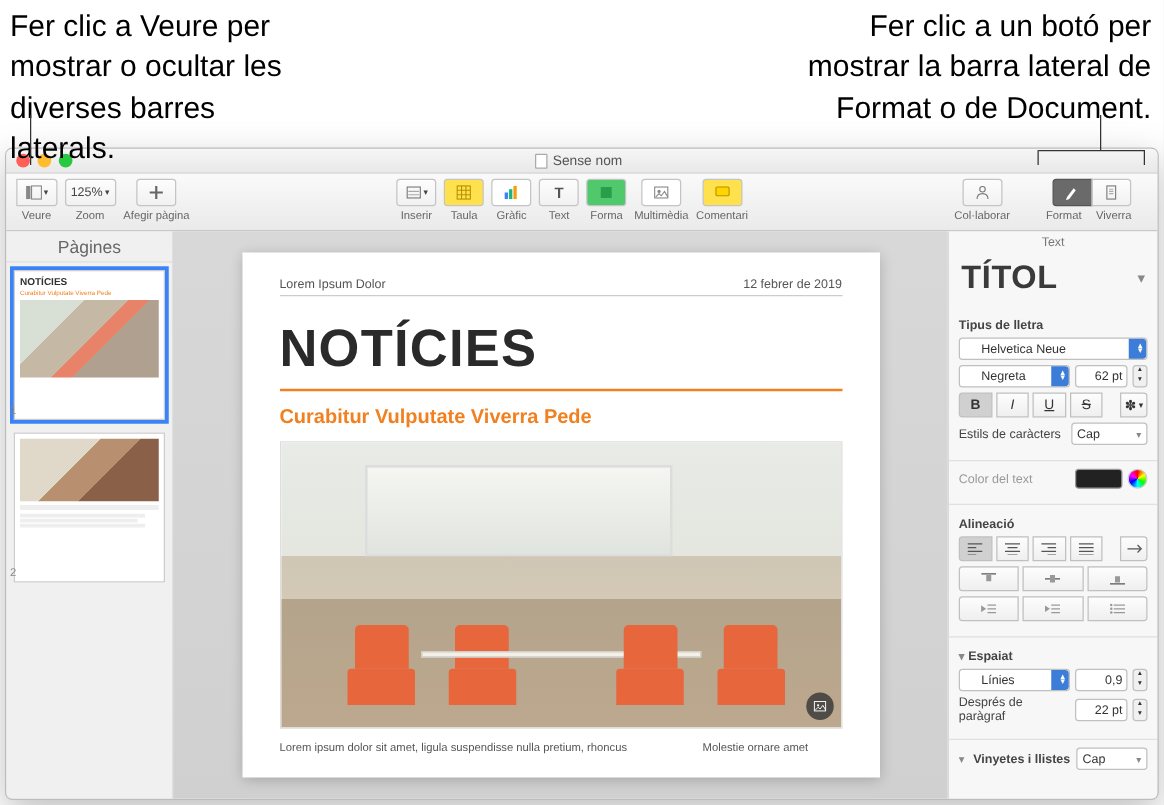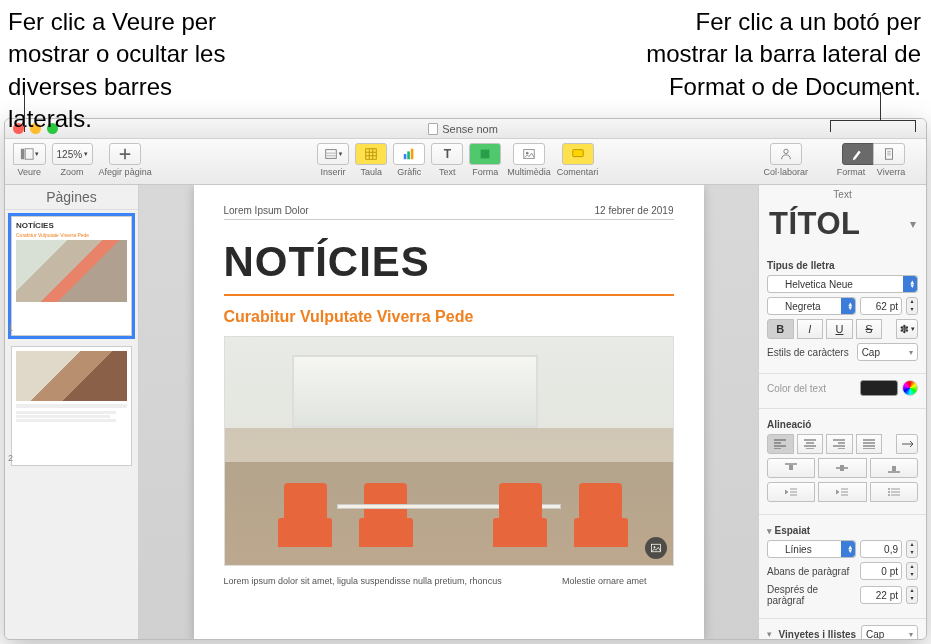--- a/index.html
+++ b/index.html
@@ -43,21 +43,21 @@
 .thumbs { flex:1; overflow:auto; padding:6px; }
 .thumb { background:#fff; border:1px solid #ccc; margin-bottom:10px; position:relative; }
 .thumb.selected { outline:3px solid #3b82f6; }
 .thumb-num { position:absolute; left:-4px; bottom:2px; font-size:9px; color:#888; }
 .thumb-content { padding:4px; font-size:7px; }
 .thumb-title { font-weight:bold; color:#333; font-size:8px; }
 .thumb-sub { color:#f08020; font-size:5px; margin:2px 0;}
 .thumb-img { width:100%; background:linear-gradient(135deg,#d8e0d5 30%,#c5b8a5 30%,#c5b8a5 50%,#e8836a 50%,#e8836a 60%,#b0a090 60%); }
 
 .canvas-area { flex:1; background:linear-gradient(#d8d8d8,#d0d0d0); display:flex; justify-content:center; overflow:auto; padding:0; }
-.page { width:510px; background:#fff; margin:0; box-shadow:0 2px 10px rgba(0,0,0,0.2); padding:20px 30px; }
+.page { width:510px; background:#fff; margin:17px; box-shadow:0 2px 10px rgba(0,0,0,0.2); padding:20px 30px; }
 .page-header-row { display:flex; justify-content:space-between; font-size:10px; color:#555; border-bottom:1px solid #ccc; padding-bottom:3px;}
 .page-title { font-size:42px; font-weight:800; letter-spacing:1px; color:#2a2a2a; margin:18px 0 8px; }
 .page-rule { height:2px; background:#f08020; margin-bottom:12px;}
 .page-subtitle { color:#f08020; font-weight:bold; font-size:16px; margin-bottom:10px;}
 .page-image { width:100%; height:230px; position:relative; overflow:hidden; border:1px solid #ddd; }
 .room-bg { position:absolute; inset:0; background:linear-gradient(180deg,#e8ebe6 0%,#e4e6df 40%,#cfc6b5 40%,#d4c9b6 55%,#b4a48c 55%,#bca88e 100%);}
 .window-rect { position:absolute; left:15%; top:8%; width:55%; height:32%; background:linear-gradient(#f5f6f2,#e0e4de); border:2px solid #ddd;}
 .table { position:absolute; left:25%; bottom:10%; width:50%; height:28%; }
 .table-top{position:absolute;top:40%;left:0;right:0;height:8%;background:#f5f0e6;border:1px solid #ccc;}
 .chair { position:absolute; bottom:8%; width:12%; height:28%; }
@@ -65,21 +65,21 @@
 .chair-back{position:absolute;bottom:45%;left:10%;right:10%;height:55%;background:#e8663c;border-radius:4px 4px 0 0;}
 .chair.c1{left:12%;} .chair.c2{left:30%;} .chair.c3{right:28%;} .chair.c4{right:10%;}
 .image-badge { position:absolute; right:6px; bottom:6px; width:22px; height:22px; background:rgba(60,60,60,0.85); border-radius:50%; display:flex; align-items:center; justify-content:center;}
 .image-badge svg{width:12px;height:12px;fill:#fff;}
 .page-body-text { font-size:9px; color:#555; margin-top:10px; display:flex; gap:20px;}
 .page-body-text > div { flex:1; }
 
 .inspector { width:168px; background:#f7f7f7; border-left:1px solid #d0d0d0; display:flex; flex-direction:column; font-size:10px; color:#333; overflow:auto;}
 .insp-header { text-align:center; font-size:10px; color:#777; padding:4px 0;}
 .style-title-row { display:flex; align-items:center; justify-content:space-between; padding:2px 10px 6px;}
-.style-title { font-size:31px; font-weight:800; color:#3a3a3a; letter-spacing:0.5px;}
+.style-title { font-size:26px; font-weight:800; color:#3a3a3a; letter-spacing:0.5px;}
 .style-chevron { color:#888; font-size:12px;}
 .tab-row { display:flex; margin:0 6px 8px; border-radius:4px; overflow:hidden; font-size:10px;}
 .section { padding:0 8px 8px; border-bottom:1px solid #e0e0e0; margin-bottom:6px;}
 .section-label { font-size:10px; font-weight:bold; color:#444; margin:4px 0;}
 .row { display:flex; gap:4px; align-items:center; margin-bottom:4px;}
 .select { flex:1; height:18px; background:#fff; border:1px solid #c0c0c0; border-radius:3px; display:flex; align-items:center; padding:0 4px; font-size:10px; justify-content:space-between;}
 .select.blue-cap { position:relative; }
 .select.blue-cap::after{content:'';position:absolute;right:0;top:0;bottom:0;width:14px;background:#3b7dd8;border-radius:0 3px 3px 0;}
 .select .sel-text{z-index:1;margin-left:13px;}
 .select .sel-arrows{position:absolute;right:3px;color:#fff;font-size:7px;z-index:2;line-height:0.6;}
@@ -491,28 +491,20 @@
               <span class="sel-text">Línies</span>
               <span class="sel-arrows">▴<br>▾</span>
             </div>
           <div class="num-input">0,9</div>
           <div class="stepper">
               <div>▴</div>
               <div>▾</div>
             </div>
         </div>
         <div class="row">
-          <div class="row-label">Abans de paràgraf</div>
-          <div class="num-input">0 pt</div>
-          <div class="stepper">
-              <div>▴</div>
-              <div>▾</div>
-            </div>
-        </div>
-        <div class="row">
           <div class="row-label">Després de paràgraf</div>
           <div class="num-input">22 pt</div>
           <div class="stepper">
               <div>▴</div>
               <div>▾</div>
             </div>
         </div>
       </div>
 
       <div class="section" style="border-bottom:none">

